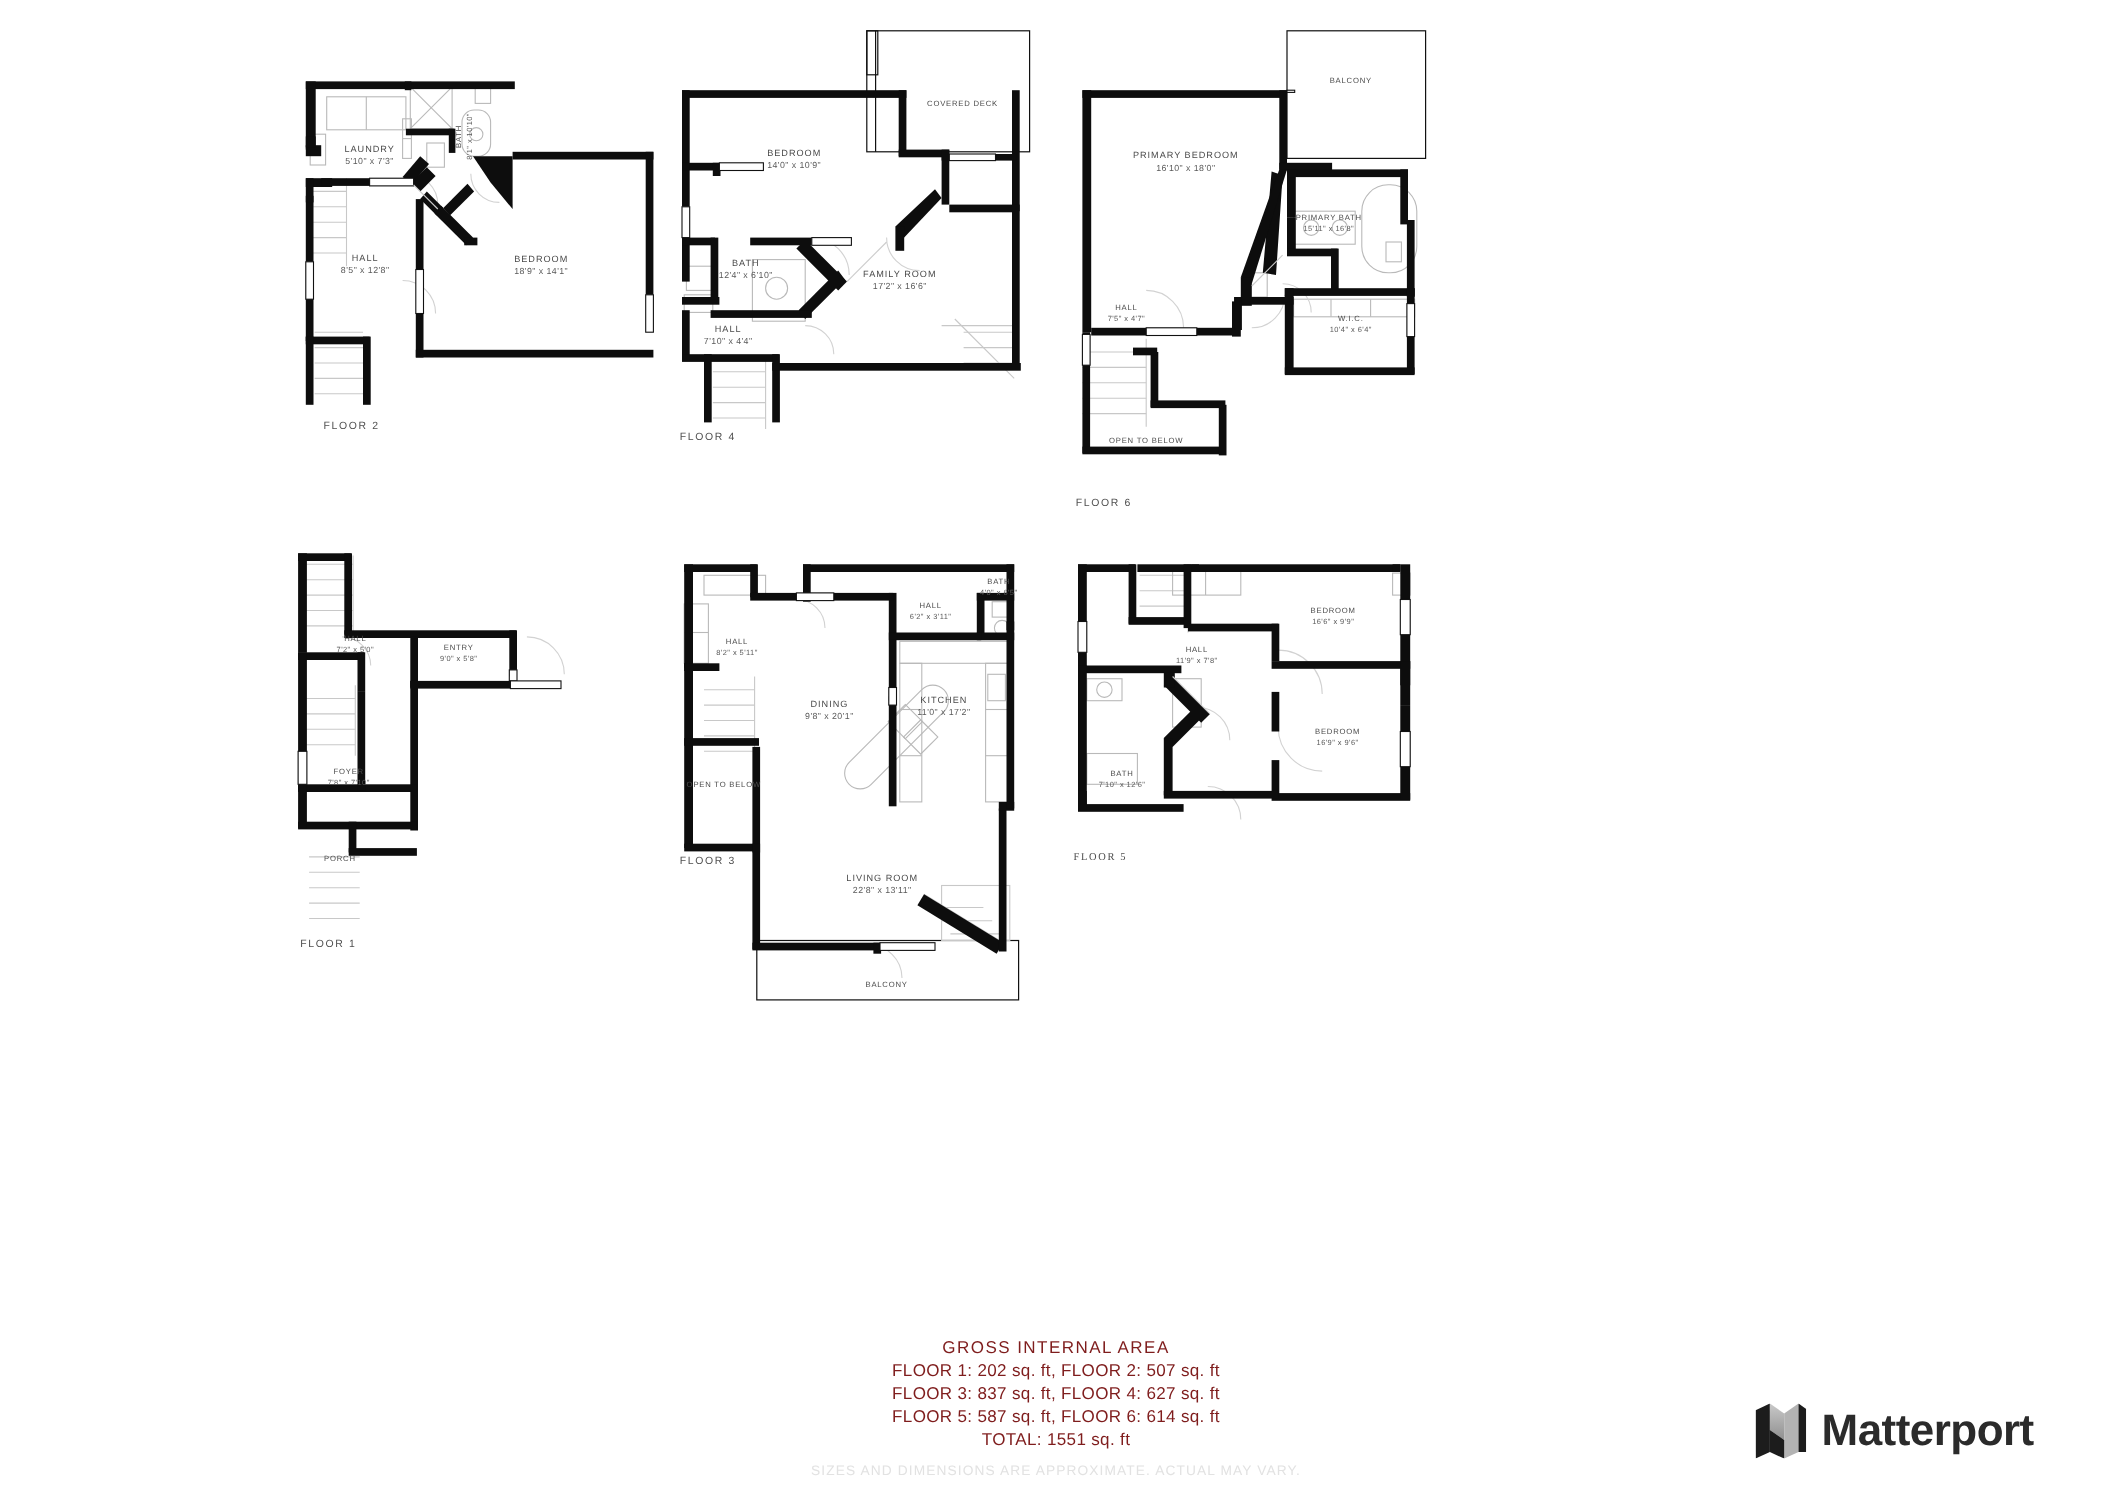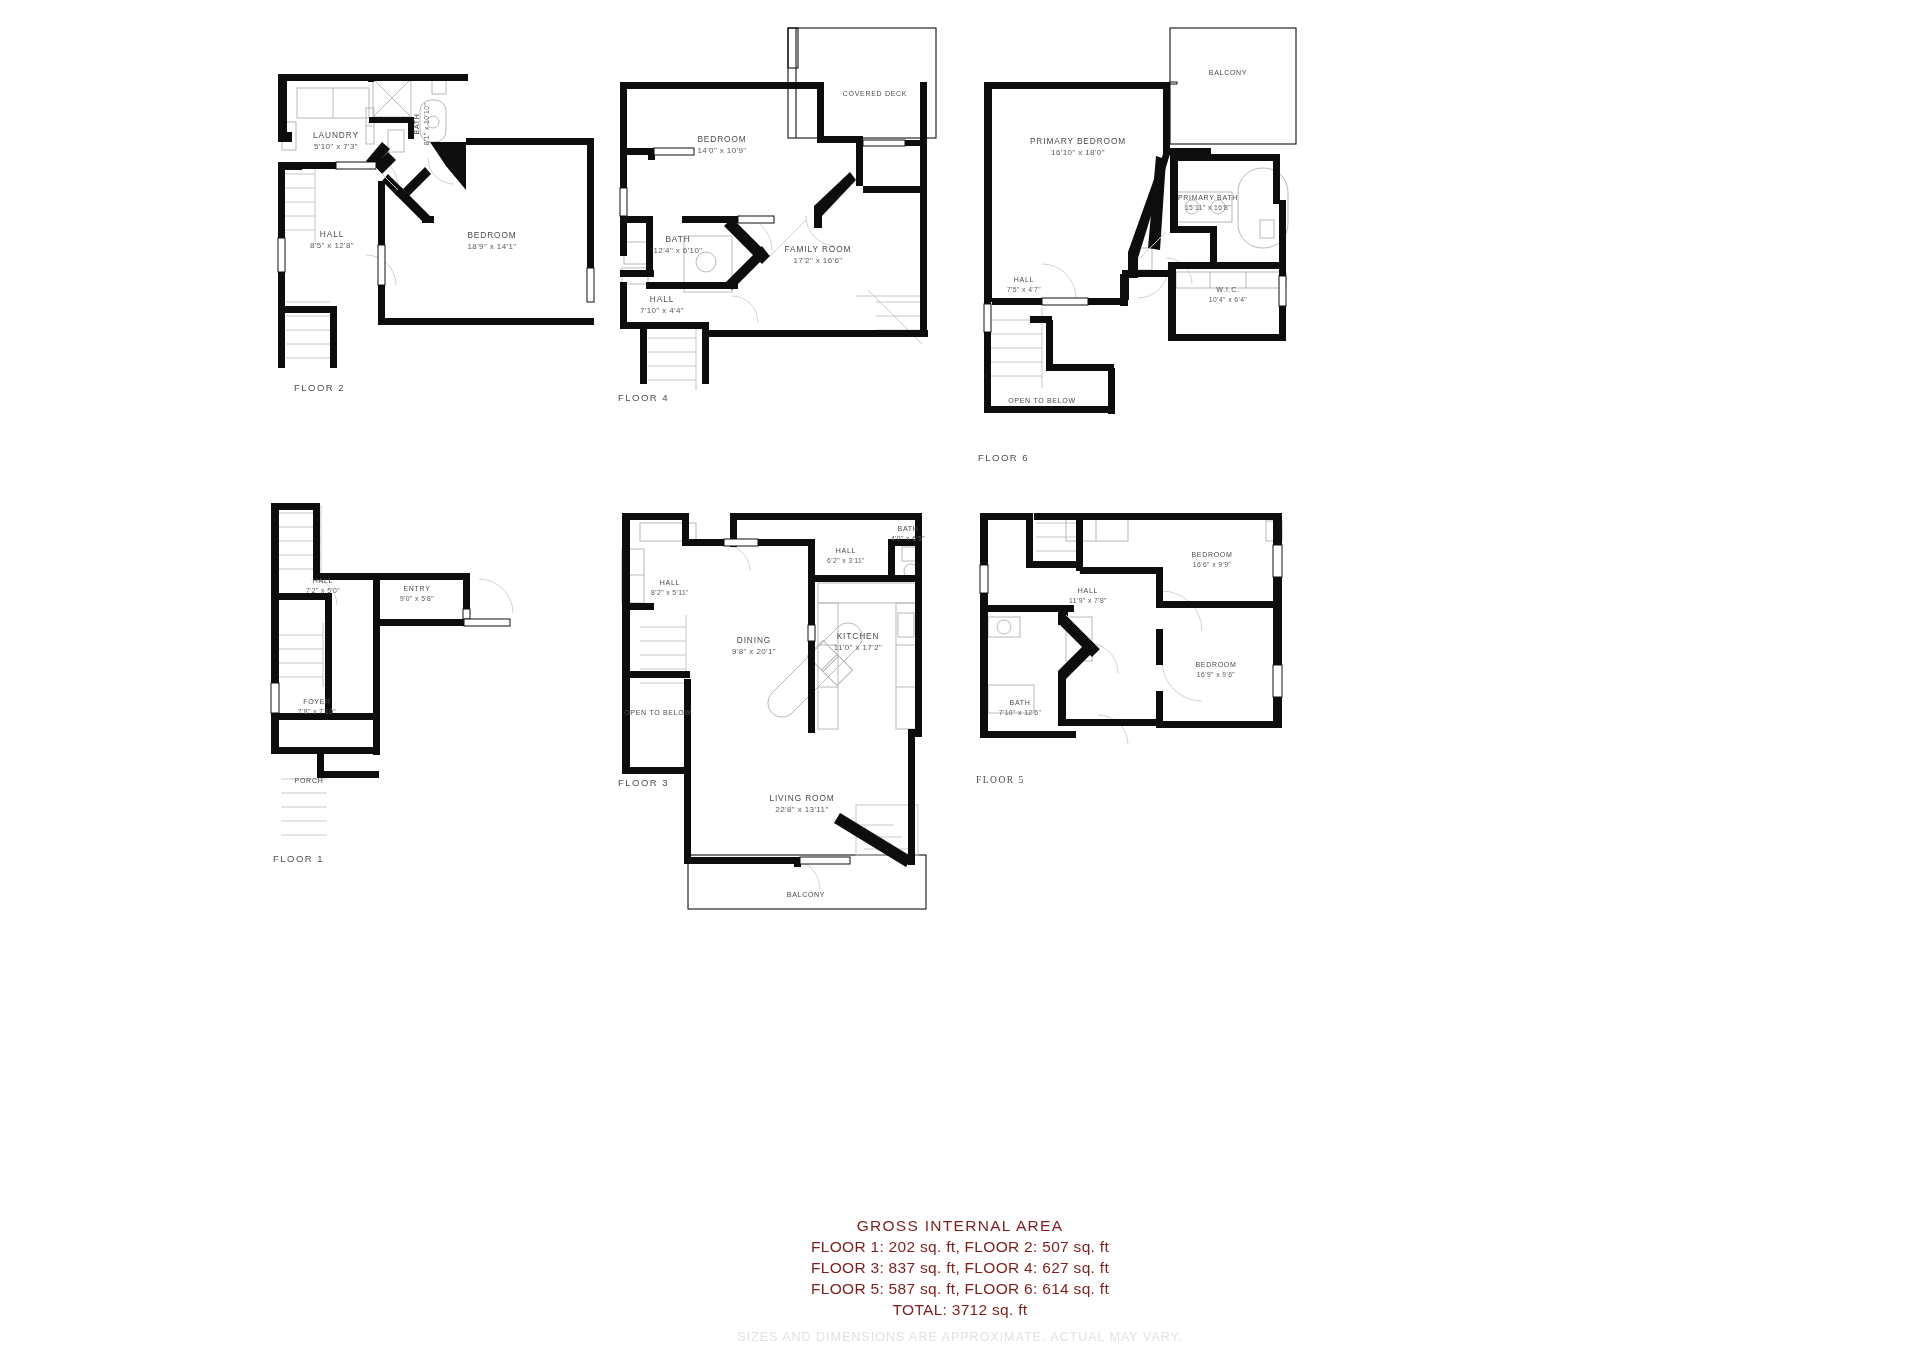--- a/index.html
+++ b/index.html
@@ -682,19 +682,36 @@
       <text class="rdim rdim-sm" x="50" y="210">7'10" x 12'6"</text>
     </svg>
     <div class="floor-caption" style="left:6px; top:270px;font-family:Liberation Serif, serif;">FLOOR 5</div>
   </div>
 
   <div id="area-summary">
     <div class="area-title">GROSS INTERNAL AREA</div>
     <div>FLOOR 1: 202 sq. ft, FLOOR 2: 507 sq. ft</div>
     <div>FLOOR 3: 837 sq. ft, FLOOR 4: 627 sq. ft</div>
     <div>FLOOR 5: 587 sq. ft, FLOOR 6: 614 sq. ft</div>
-    <div>TOTAL: 3712 sq. ft</div>
+    <div>TOTAL: 1551 sq. ft</div>
   </div>
 
   <div id="disclaimer">SIZES AND DIMENSIONS ARE APPROXIMATE. ACTUAL MAY VARY.</div>
 
+  <div id="brand">
+    <svg width="46" height="50" viewBox="0 0 46 50">
+      <defs>
+        <linearGradient id="g1" x1="0" y1="0" x2="0" y2="1">
+          <stop offset="0%" stop-color="#c9c9c9"></stop>
+          <stop offset="100%" stop-color="#8f8f8f"></stop>
+        </linearGradient>
+      </defs>
+      <polygon points="0,6 13,0 13,44 0,50" fill="#1c1c1c"></polygon>
+      <polygon points="13,0 26,9 26,33 13,24" fill="url(#g1)"></polygon>
+      <polygon points="26,9 39,0 39,44 26,50" fill="#b3b3b3"></polygon>
+      <polygon points="39,0 46,5 46,44 39,44" fill="#1c1c1c"></polygon>
+      <polygon points="13,24 26,33 26,50 13,44" fill="#1c1c1c"></polygon>
+      <polygon points="0,6 13,0 26,9 13,15" fill="#2b2b2b" opacity="0.0"></polygon>
+    </svg>
+    <div class="brand-name">Matterport</div>
+  </div>
 
 </div>
 
 </body></html>

